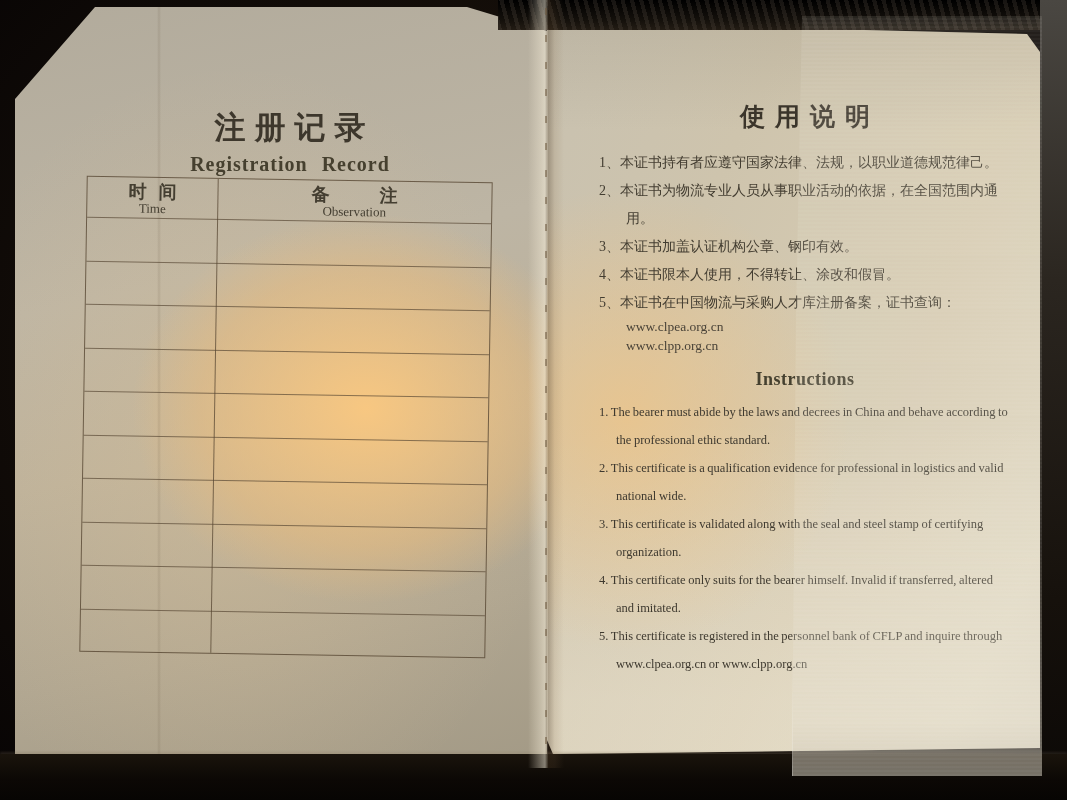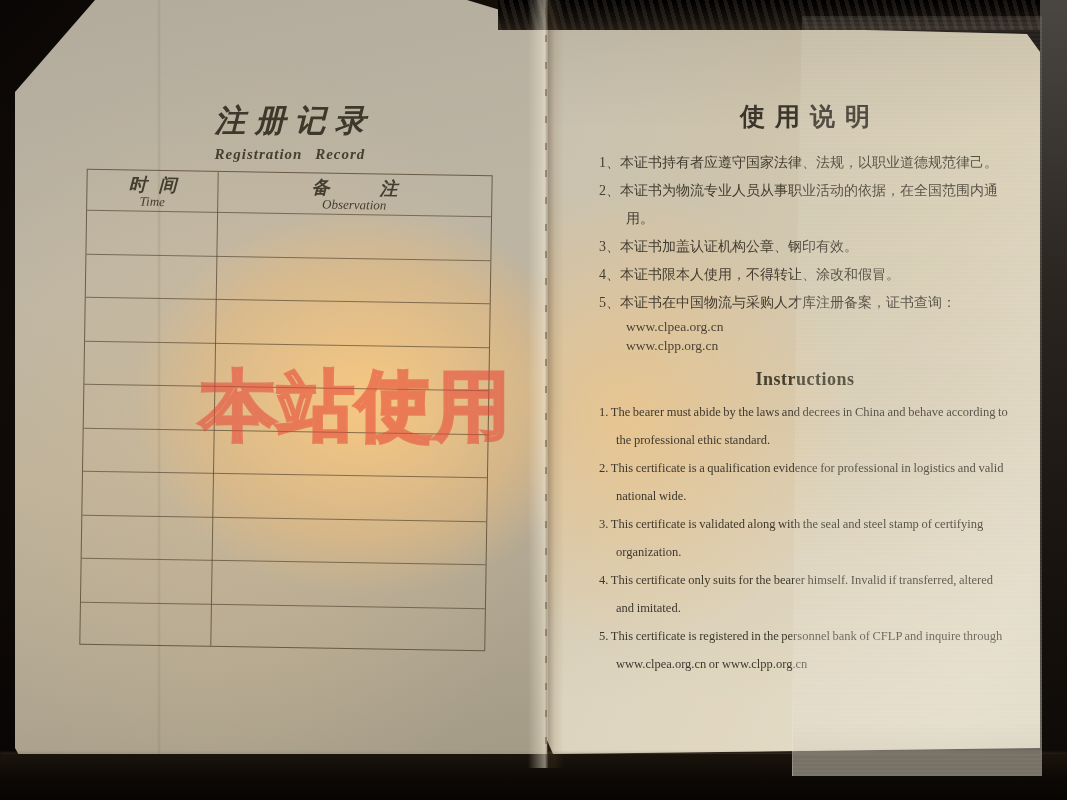--- a/index.html
+++ b/index.html
@@ -23,27 +23,26 @@
     position:absolute;left:0;top:754px;right:0;height:46px;z-index:2;
     background:linear-gradient(180deg,#1a140c 0%,#0c0805 55%,#070503 100%);
   }
   .cover-bottom-edge{
     position:absolute;left:0;top:752px;right:0;height:6px;z-index:2;
     background:linear-gradient(90deg, rgba(120,105,85,.25), rgba(150,135,110,.3) 60%, rgba(110,100,85,.2));
     filter:blur(1px);
   }
   
   .page-left{
-    position:absolute;left:15px;top:0;width:532px;height:772px;z-index:1;
+    position:absolute;left:15px;top:7px;width:532px;height:772px;z-index:1;
     clip-path:polygon(80px 0, 452px 0, 532px 24px, 532px 758px, 10px 766px, 0 748px, 0 92px);
     background:
       radial-gradient(ellipse 300px 250px at 66% 52%, rgba(250,200,128,.95), rgba(234,188,124,.5) 55%, rgba(200,170,125,0) 78%),
       radial-gradient(ellipse 420px 520px at 42% 58%, rgba(218,193,152,.45), rgba(0,0,0,0) 75%),
       linear-gradient(168deg,#b2ab9c 0%,#bdb5a4 35%,#bcb19b 55%,#b0a691 78%,#a29985 100%);
-    font-style: italic;
   }
   .page-right{
     position:absolute;left:547px;top:0;width:493px;height:762px;z-index:1;
     clip-path:polygon(0 22px, 480px 34px, 493px 52px, 493px 748px, 6px 754px, 0 740px);
     background:
       radial-gradient(ellipse 320px 330px at 16% 55%, rgba(242,197,132,.7), rgba(0,0,0,0) 70%),
       linear-gradient(180deg, rgba(150,142,124,.28) 0px, rgba(0,0,0,0) 130px, rgba(0,0,0,0) 55%, rgba(250,245,230,.28) 92%),
       linear-gradient(115deg,#c8c1b0 0%,#cec4ad 30%,#d7ccb3 62%,#ded6c0 88%,#d8d1be 100%);
   }
   .crease-left{
@@ -70,21 +69,21 @@
         rgba(228,222,206,.42) 93%, rgba(205,198,182,.55) 100%);
   }
   
   .lp-head{position:absolute;left:0;top:0;width:100%;text-align:center;transform:translateX(9px);}
   .lp-title{
     margin:100px 0 0 0;font-size:31px;font-weight:700;color:#3d372c;
     letter-spacing:9px;padding-left:9px;
     font-family:"Liberation Serif","DejaVu Serif",serif;
   }
   .lp-sub{
-    margin:4px 0 0 0;font-size:15px;font-weight:600;color:#46402f;
+    margin:4px 0 0 0;font-size:20px;font-weight:600;color:#46402f;
     letter-spacing:1px;word-spacing:8px;
   }
   .reg-table{
     position:absolute;left:68px;top:172px;width:406px;height:476px;
     border:1px solid rgba(86,70,50,.8);transform:rotate(0.9deg);
     box-sizing:border-box;
   }
   .col-divider{position:absolute;left:130px;top:0;bottom:0;width:1px;background:rgba(86,70,50,.75);}
   .thead{display:flex;height:40px;}
   .th{box-sizing:border-box;text-align:center;color:#443e31;}
@@ -196,14 +195,13 @@
         <li><span>5.</span> <span>This certificate is registered in the personnel bank of CFLP and inquire through www.clpea.org.cn or www.clpp.org.cn</span></li>
       </ol>
     </div>
   </div>
 
   <div class="gutter"></div>
   <div class="stitches"></div>
 
   <div class="film"></div>
 
-  <div class="wm wm-left">本站使用</div>
 </div>
 
 </body></html>

